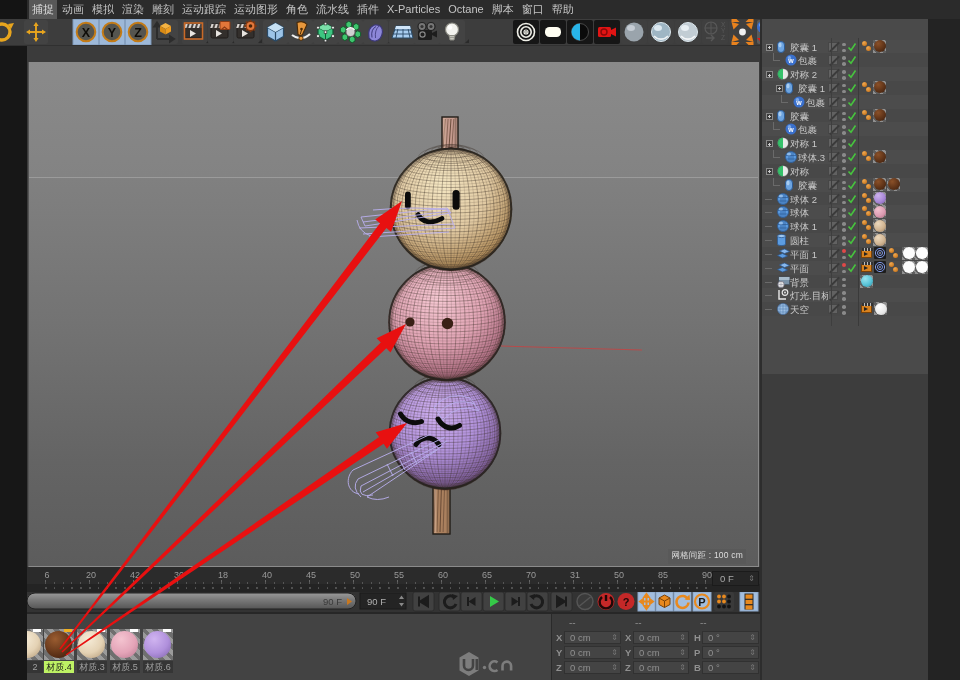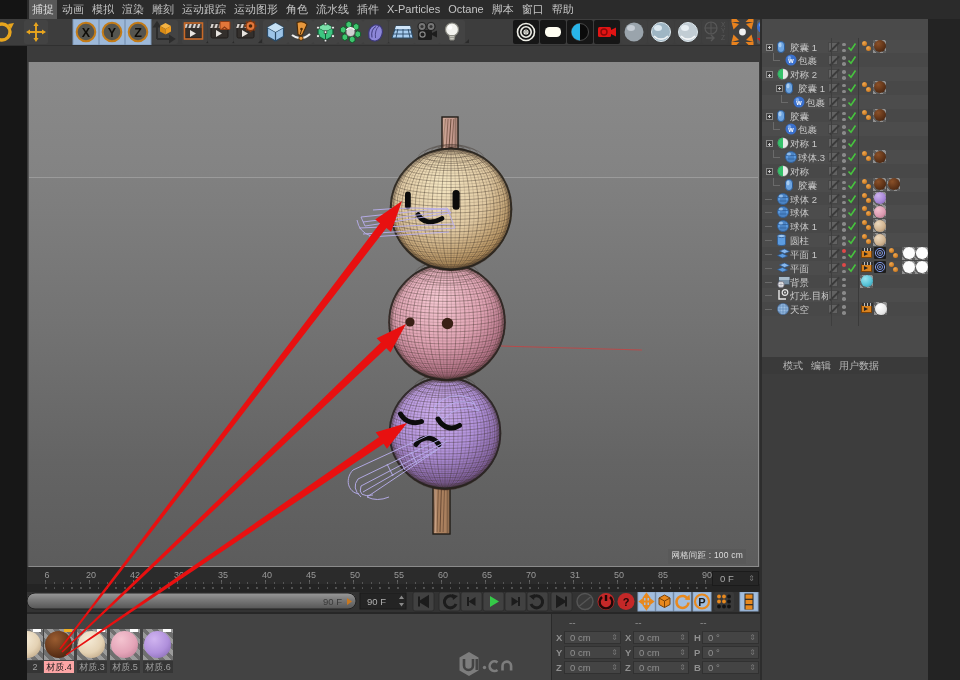--- a/index.html
+++ b/index.html
@@ -38,21 +38,21 @@
 #coheader{position:absolute;left:0;top:2px;width:209px;height:14px;color:#888;font-size:10px;line-height:14px}
 .crow{position:absolute;height:13px;font-size:9.5px;color:#999}
 .clab{position:absolute;top:1px;font-weight:bold;color:#909090}
 .cbox{position:absolute;top:0;height:13px;background:#444;border:1px solid #313131;color:#909090;line-height:11px;padding-left:5px}
 .cbox .sp{position:absolute;right:2px;top:0;color:#777;font-size:8px}
 .mat{position:absolute;top:15px}
 .mthumb{position:relative;width:30px;height:31px;background:repeating-linear-gradient(45deg,#9a9a9a 0 4px,#6f6f6f 4px 8px);overflow:hidden}
 .mthumb .sph{position:absolute;left:1px;top:2px;width:27px;height:27px;border-radius:50%}
 .mthumb .tab{position:absolute;right:2px;top:0;width:8px;height:3px;background:#fff}
 .mlab{width:30px;height:12px;margin-top:1px;background:#353535;color:#a0a0a0;font-size:9px;line-height:12px;text-align:center;overflow:hidden}
-.msel .mlab{background:#fca5a5;color:#1a1a1a}
+.msel .mlab{background:#bef264;color:#1a1a1a}
 
 </style>
 </head>
 <body>
 <div id="stage">
   <div class="ab" id="menubar">
     <div class="corner"></div>
     <span style="display:inline-block;width:29px"></span><span class="mi act">捕捉</span><span class="mi">动画</span><span class="mi">模拟</span><span class="mi">渲染</span><span class="mi">雕刻</span><span class="mi">运动跟踪</span><span class="mi">运动图形</span><span class="mi">角色</span><span class="mi">流水线</span><span class="mi">插件</span><span class="mi">X-Particles</span><span class="mi">Octane</span><span class="mi">脚本</span><span class="mi">窗口</span><span class="mi">帮助</span>
   </div>
   <div class="ab" id="toolbar"><svg width="762" height="26" id="tbsvg">
@@ -809,33 +809,32 @@
             <span style="position:absolute;left:2px;top:1px;width:0;height:0;border-left:4px solid #222;border-top:2.5px solid transparent;border-bottom:2.5px solid transparent"></span>
           </span>
           <span style="position:absolute;left:112px;top:0;width:13px;height:13px;background:repeating-linear-gradient(45deg,#909090 0 2.5px,#5e5e5e 2.5px 5px)">
             <span style="position:absolute;left:0.5px;top:0.5px;width:12px;height:12px;border-radius:50%;background:radial-gradient(circle at 35% 30%, #ffffff 0%, #e8e8e8 60%, #c0c0c0 100%)"></span>
           </span>
         </div>
         <div class="osep" style="left:69px;top:0;height:288px"></div>
         <div class="osep" style="left:96px;top:0;height:288px;background:#3a3a3a"></div>
       </div>
     <div class="ab" id="rdark"></div>
-    <div class="ab" id="amheader"><span class="gdots"></span><b>模式</b><b>编辑</b><b>用户数据</b></div>
     <div class="ab" id="ambody"></div>
   </div>
   <div class="ab" id="ruler">
       <span class="num" style="left:10px;width:20px;text-align:center;position:absolute;top:3px">6</span>
       <span style="position:absolute;left:18px;top:13px;width:1px;height:4px;background:#666"></span>
       <span class="num" style="left:54px;width:20px;text-align:center;position:absolute;top:3px">20</span>
       <span style="position:absolute;left:62px;top:13px;width:1px;height:4px;background:#666"></span>
       <span class="num" style="left:98px;width:20px;text-align:center;position:absolute;top:3px">42</span>
       <span style="position:absolute;left:106px;top:13px;width:1px;height:4px;background:#666"></span>
       <span class="num" style="left:142px;width:20px;text-align:center;position:absolute;top:3px">30</span>
       <span style="position:absolute;left:150px;top:13px;width:1px;height:4px;background:#666"></span>
-      <span class="num" style="left:186px;width:20px;text-align:center;position:absolute;top:3px">35</span>
+      <span class="num" style="left:186px;width:20px;text-align:center;position:absolute;top:3px">18</span>
       <span style="position:absolute;left:194px;top:13px;width:1px;height:4px;background:#666"></span>
       <span class="num" style="left:230px;width:20px;text-align:center;position:absolute;top:3px">40</span>
       <span style="position:absolute;left:238px;top:13px;width:1px;height:4px;background:#666"></span>
       <span class="num" style="left:274px;width:20px;text-align:center;position:absolute;top:3px">45</span>
       <span style="position:absolute;left:282px;top:13px;width:1px;height:4px;background:#666"></span>
       <span class="num" style="left:318px;width:20px;text-align:center;position:absolute;top:3px">50</span>
       <span style="position:absolute;left:326px;top:13px;width:1px;height:4px;background:#666"></span>
       <span class="num" style="left:362px;width:20px;text-align:center;position:absolute;top:3px">55</span>
       <span style="position:absolute;left:370px;top:13px;width:1px;height:4px;background:#666"></span>
       <span class="num" style="left:406px;width:20px;text-align:center;position:absolute;top:3px">60</span>

